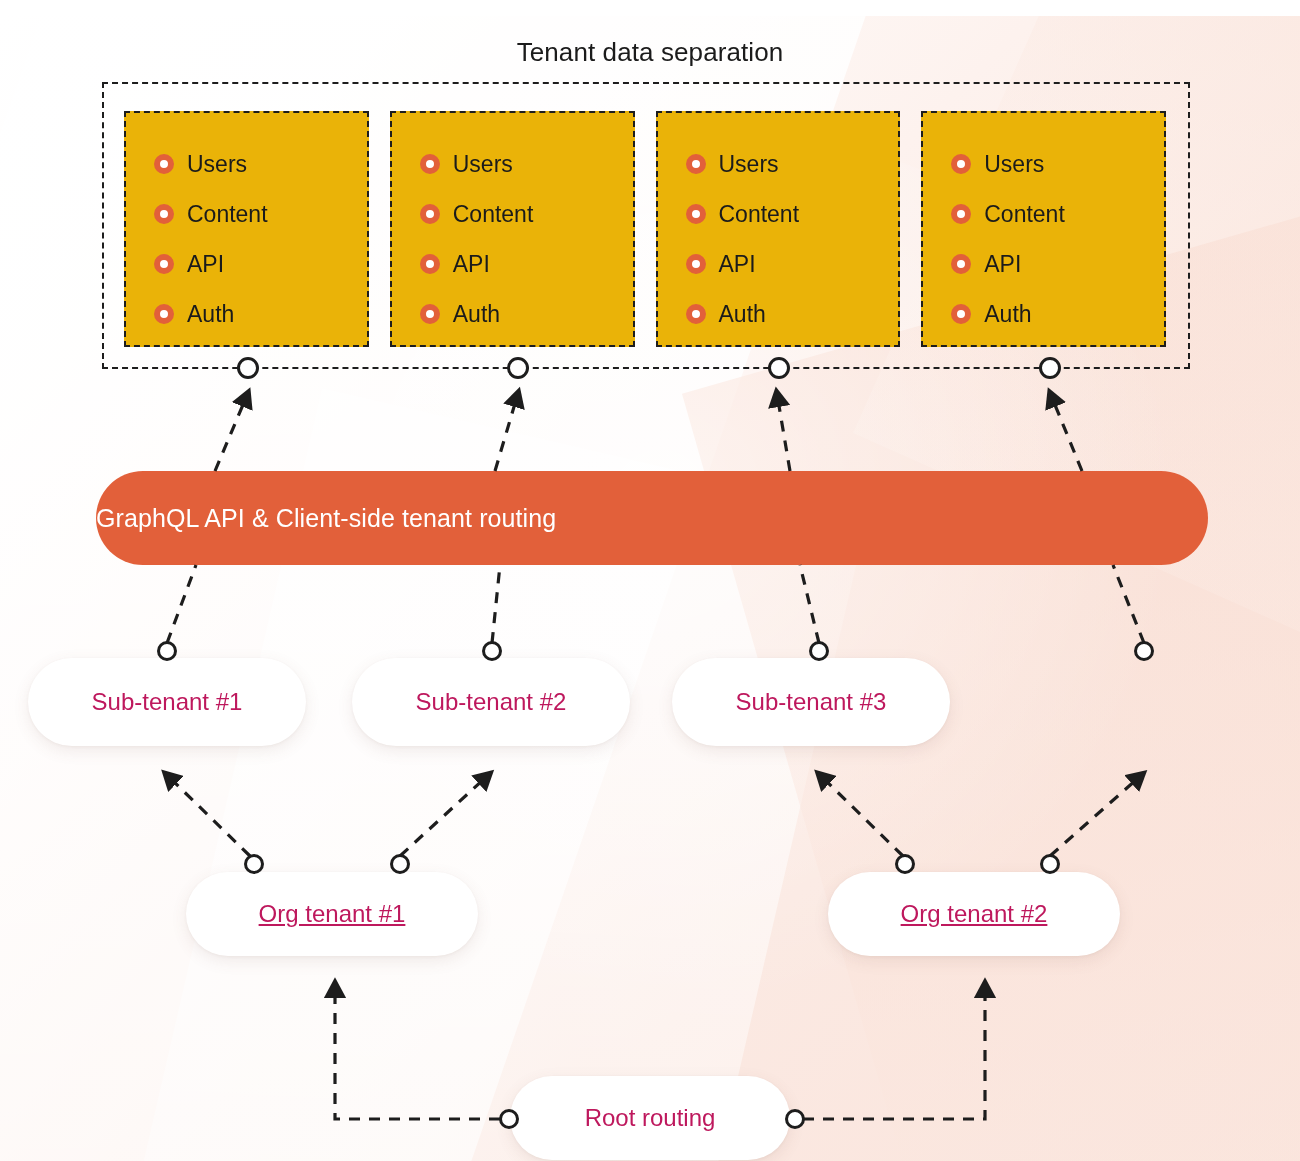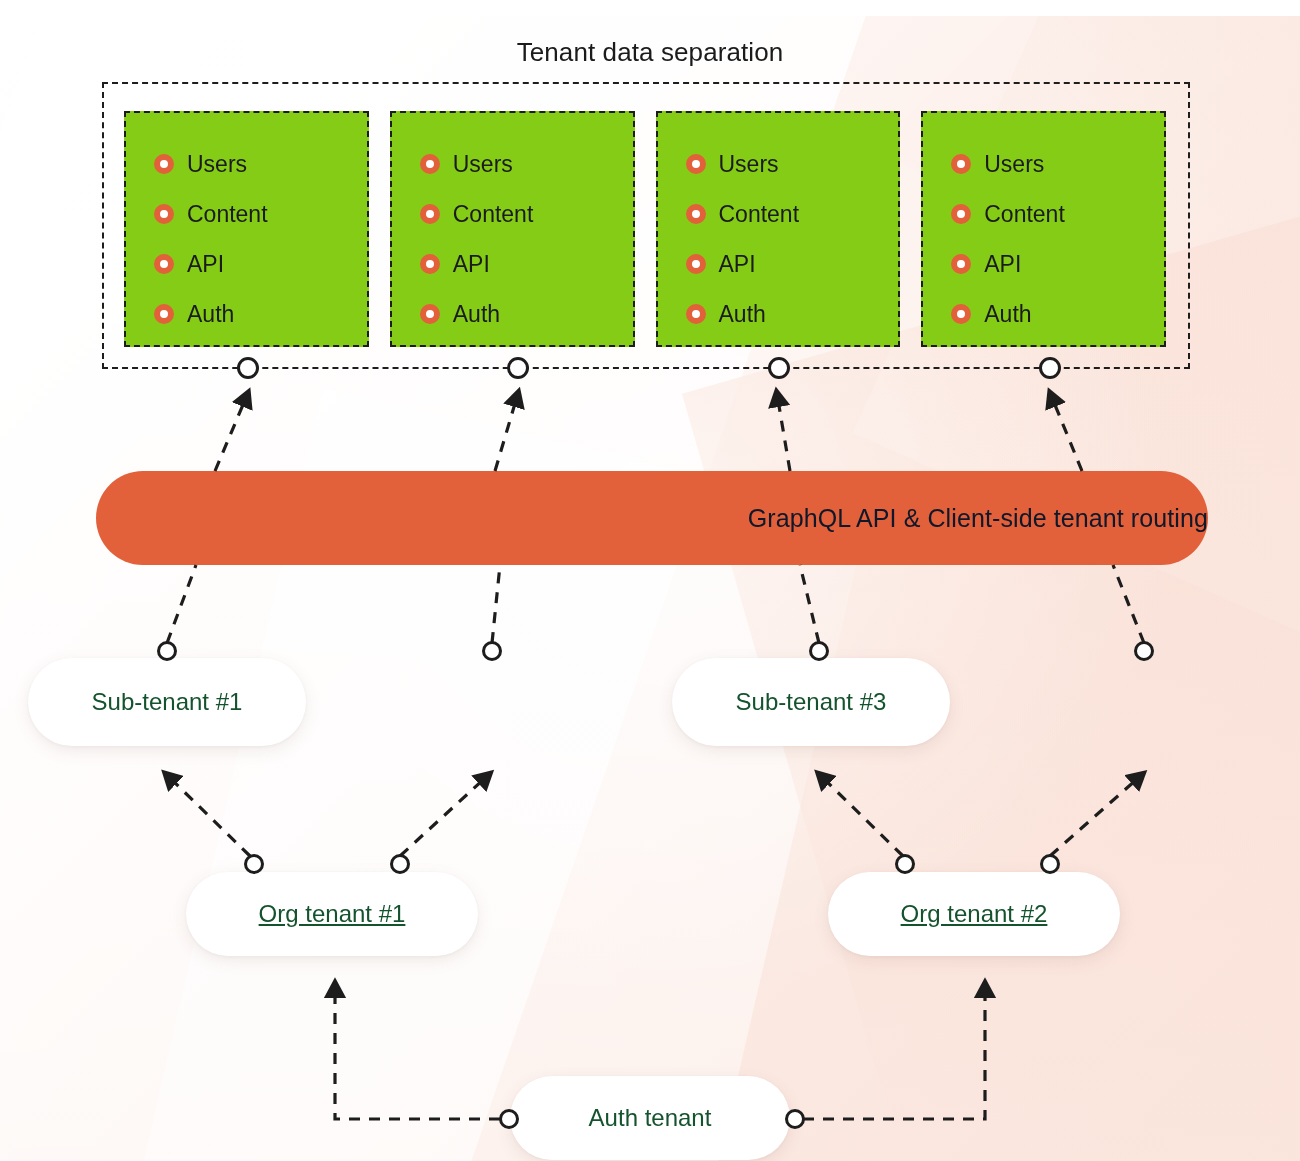--- a/index.html
+++ b/index.html
@@ -101,21 +101,21 @@
   .tenant-grid {
     position: absolute;
     left: 124px; top: 95px;
     width: 1042px; height: 236px;
     display: flex;
     gap: 21px;
   }
   .tenant-box {
     flex: 1 1 0;
     border: 2px dashed #1d1d1d;
-    background: #84cc16;
+    background: #eab308;
     padding: 26px 0 0 28px;
   }
   .tenant-item {
     display: flex;
     align-items: center;
     height: 50px;
     gap: 13px;
   }
   .ring-bullet {
     width: 20px; height: 20px;
@@ -131,39 +131,39 @@
     line-height: 1;
   }
 
   
   .routing-bar {
     position: absolute;
     left: 96px; top: 455px;
     width: 1112px; height: 94px;
     border-radius: 47px;
     background: #e2603a;
-    color: #0f172a;
+    color: #ffffff;
     display: flex;
     align-items: center;
-    justify-content: flex-end;
+    justify-content: flex-start;
     font-size: 25px;
     letter-spacing: 0.1px;
   }
 
   
   .pill {
     position: absolute;
     border-radius: 999px;
     background: #ffffff;
     box-shadow: 0 5px 16px rgba(120, 80, 65, 0.10), 0 1px 3px rgba(120,80,65,0.06);
     display: flex;
     align-items: center;
     justify-content: center;
     font-size: 24px;
-    color: #14532d;
+    color: #be185d;
   }
   .pill.sub  { top: 642px; height: 88px; width: 278px; }
   .pill.org  { top: 856px; height: 84px; width: 292px; }
   .pill.root { top: 1060px; height: 84px; width: 280px; left: 510px; }
 
   .pill-label { line-height: 1; }
 </style>
 </head>
 <body>
 
@@ -260,33 +260,36 @@
 
   </div>
 
   <div class="routing-bar">
     <span>GraphQL API &amp; Client-side tenant routing</span>
   </div>
 
   <div class="pill sub" style="left:28px;">
     <span class="pill-label">Sub-tenant #1</span>
   </div>
+  <div class="pill sub" style="left:352px;">
+    <span class="pill-label">Sub-tenant #2</span>
+  </div>
   <div class="pill sub" style="left:672px;">
     <span class="pill-label">Sub-tenant #3</span>
   </div>
 
   <div class="pill org" style="left:186px;text-decoration:underline;">
     <span class="pill-label">Org tenant #1</span>
   </div>
   <div class="pill org" style="left:828px;text-decoration:underline;">
     <span class="pill-label">Org tenant #2</span>
   </div>
 
   <div class="pill root">
-    <span class="pill-label">Auth tenant</span>
+    <span class="pill-label">Root routing</span>
   </div>
 
   <svg id="links" viewBox="0 0 1300 1161">
     <defs>
       <marker id="arrowhead" markerWidth="7" markerHeight="7" refX="2.2" refY="3.5" orient="auto" markerUnits="strokeWidth">
         <path d="M0,0 L0,7 L6.5,3.5 z" fill="#1d1d1d"></path>
       </marker>
     </defs>
 
     <g stroke="#1d1d1d" stroke-width="3.2" fill="none" stroke-dasharray="11 9">

